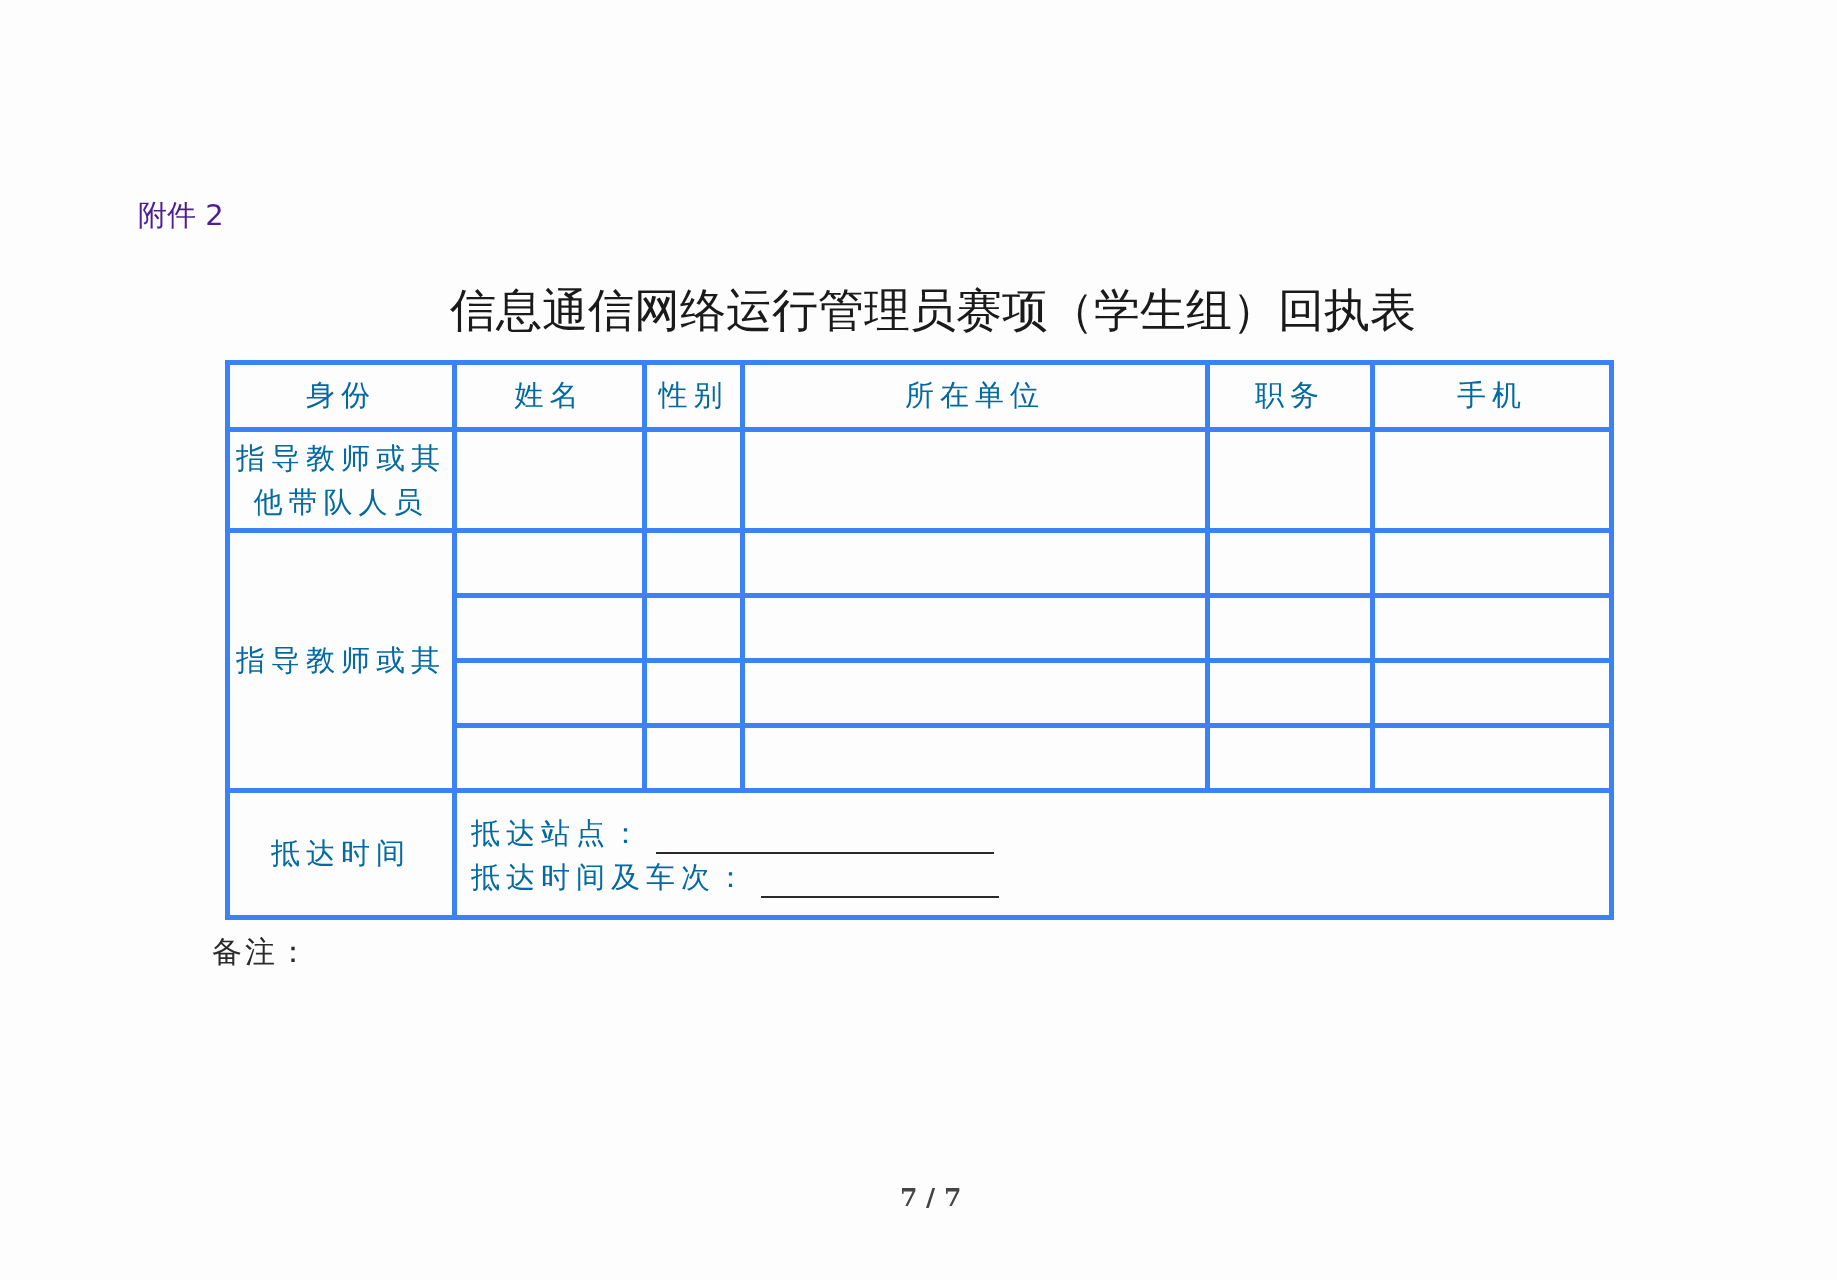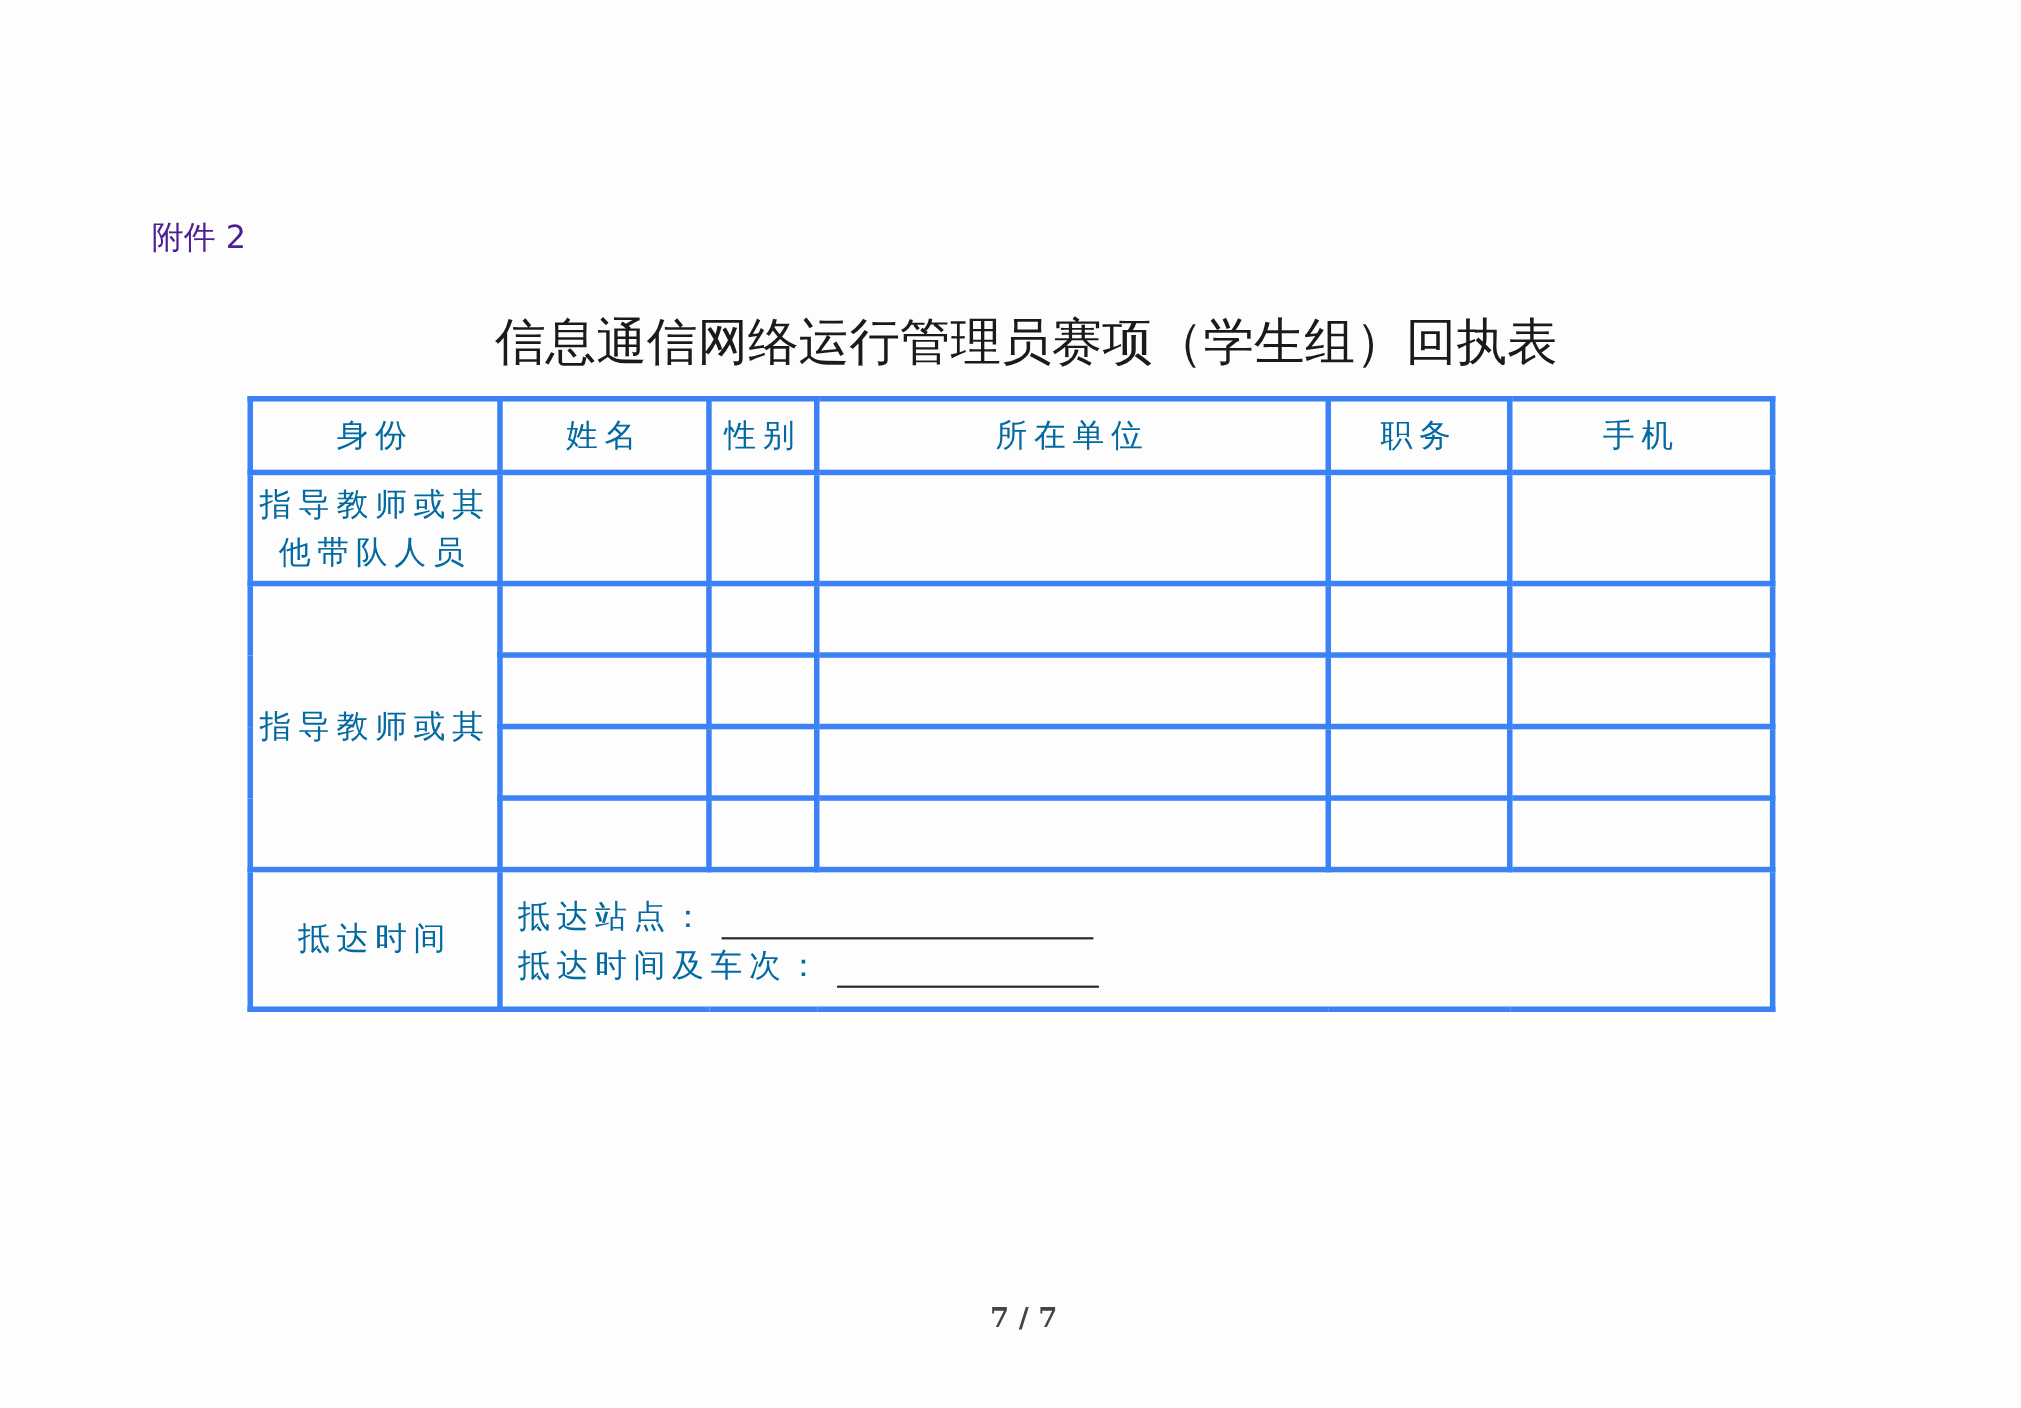--- a/index.html
+++ b/index.html
@@ -118,15 +118,16 @@
       <div class="arr-line">
         <span>抵达时间及车次：</span>
         <span class="blank" style="width:238px"></span>
       </div>
     </td>
   </tr>
 </tbody>
   </table>
 
 <div class="notes">
+  <div>备注：</div>
 </div>
 
 <div class="page-num">7 / 7</div>
 
 </body></html>

